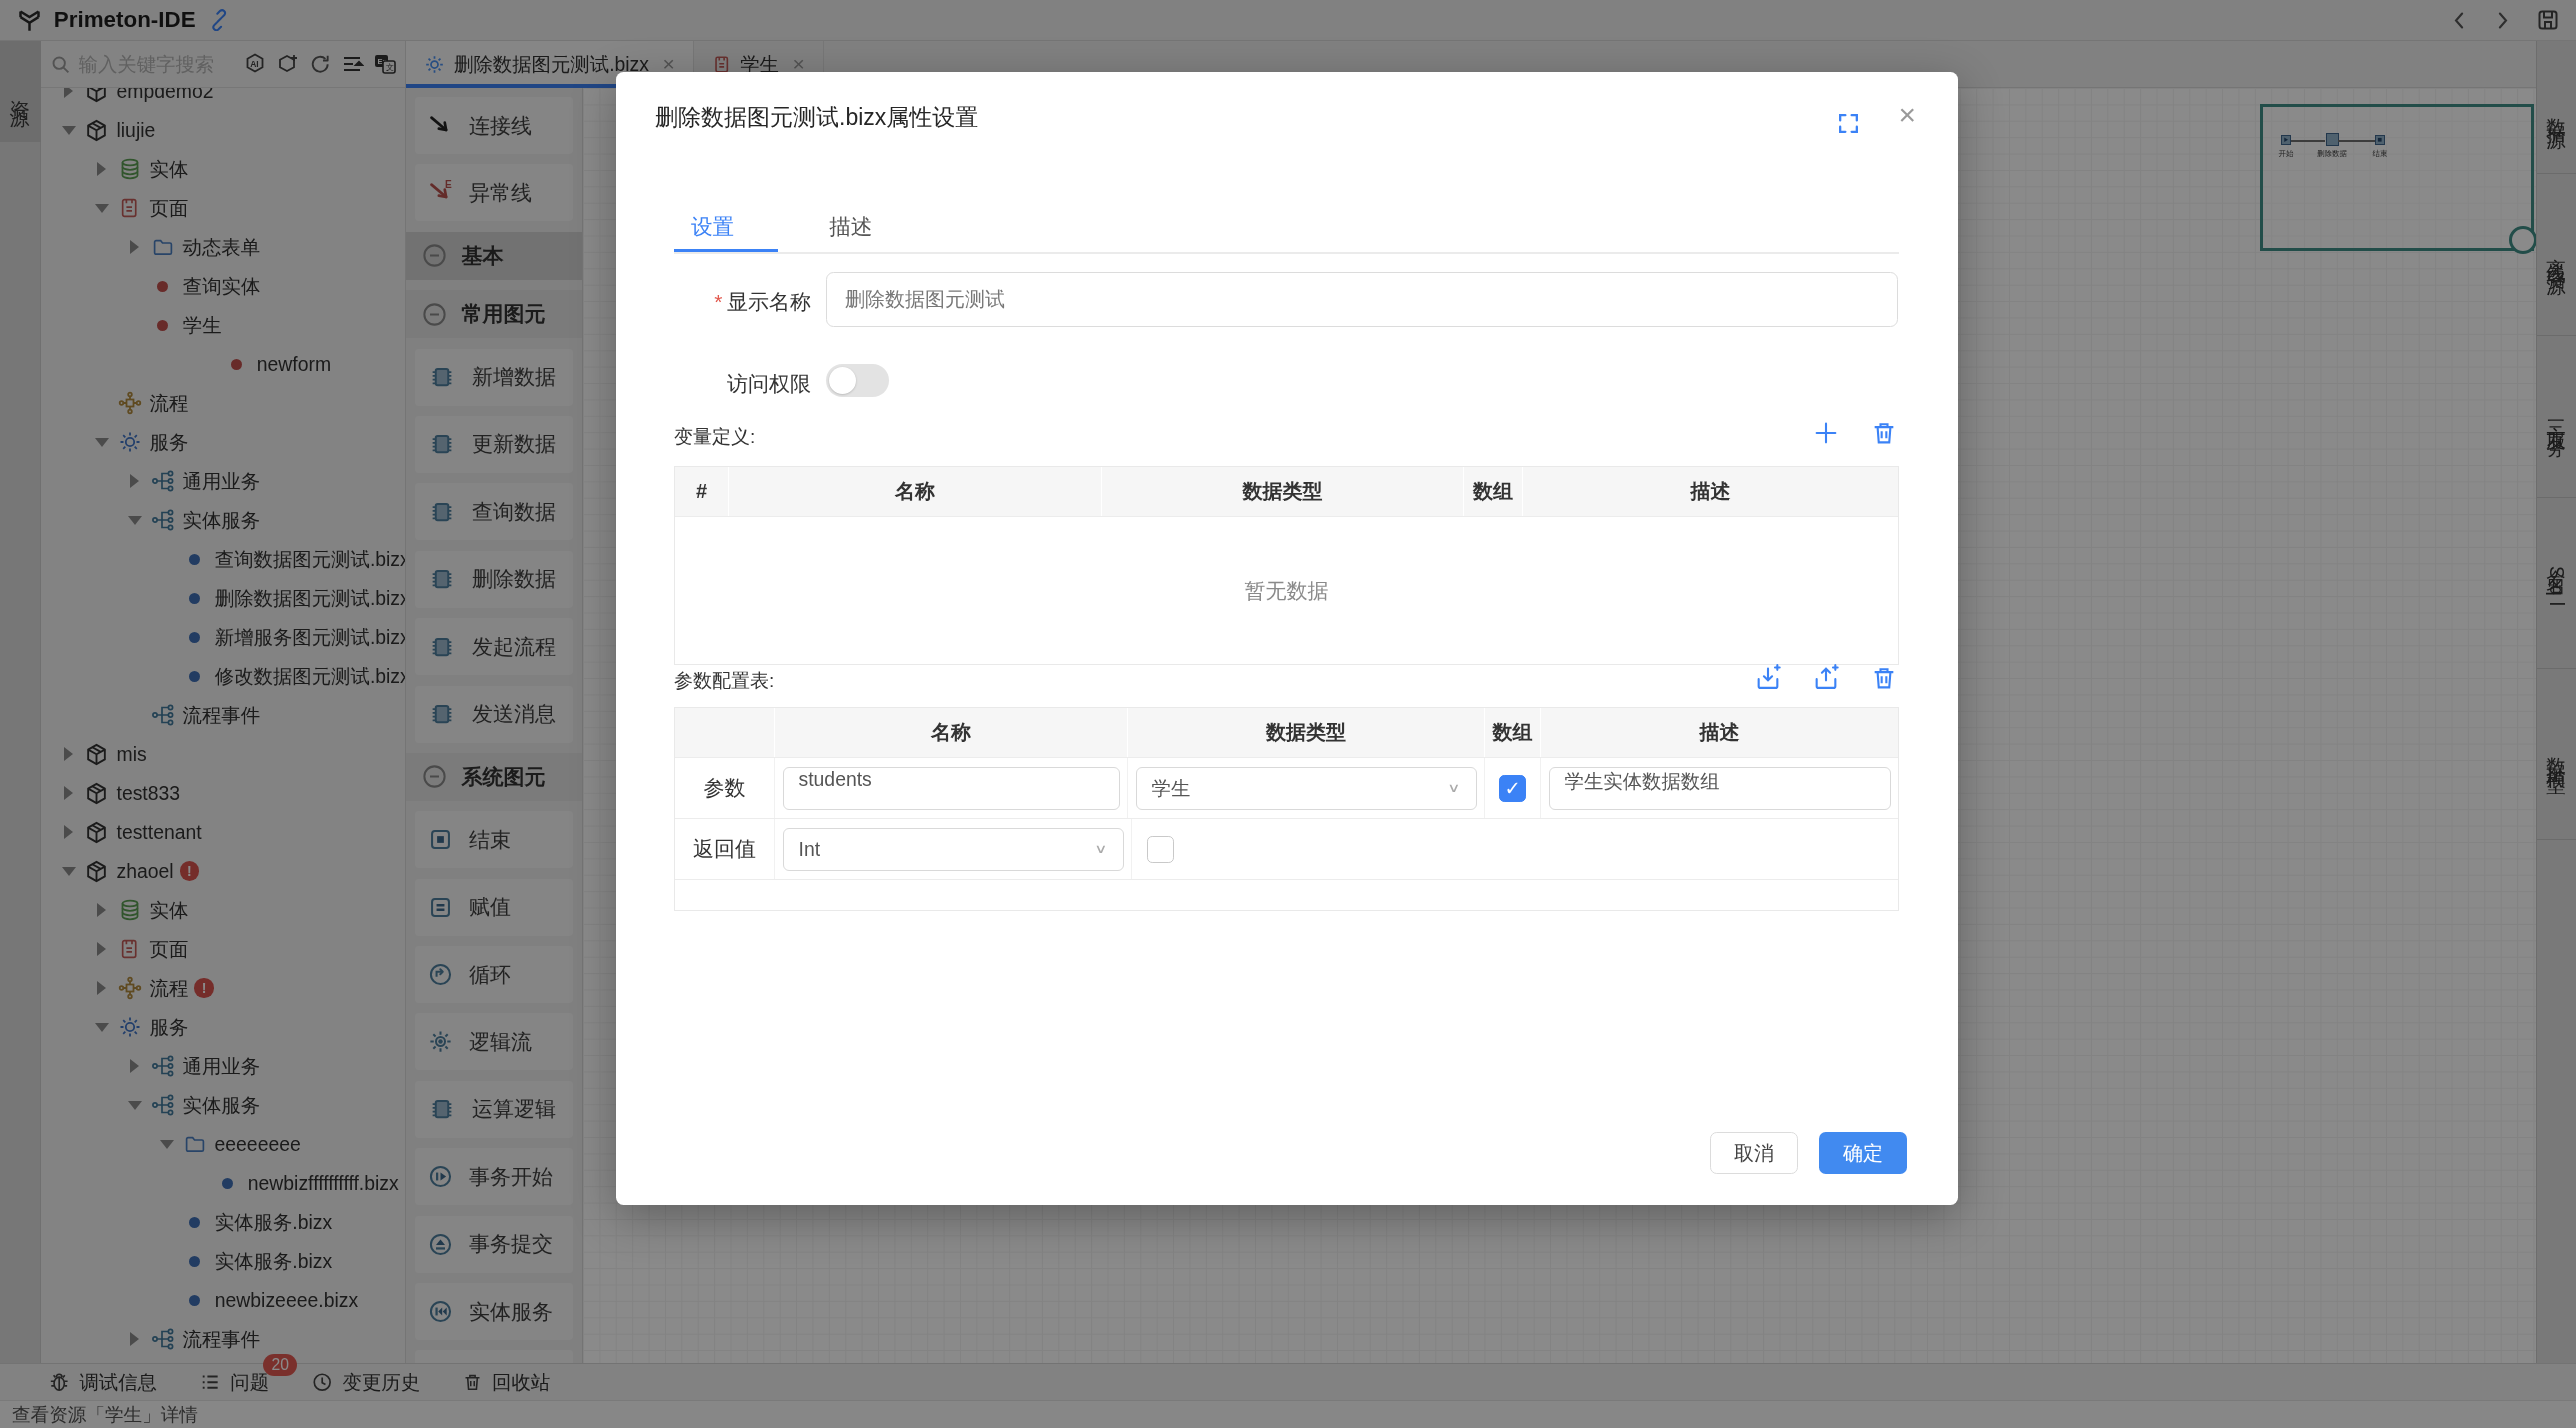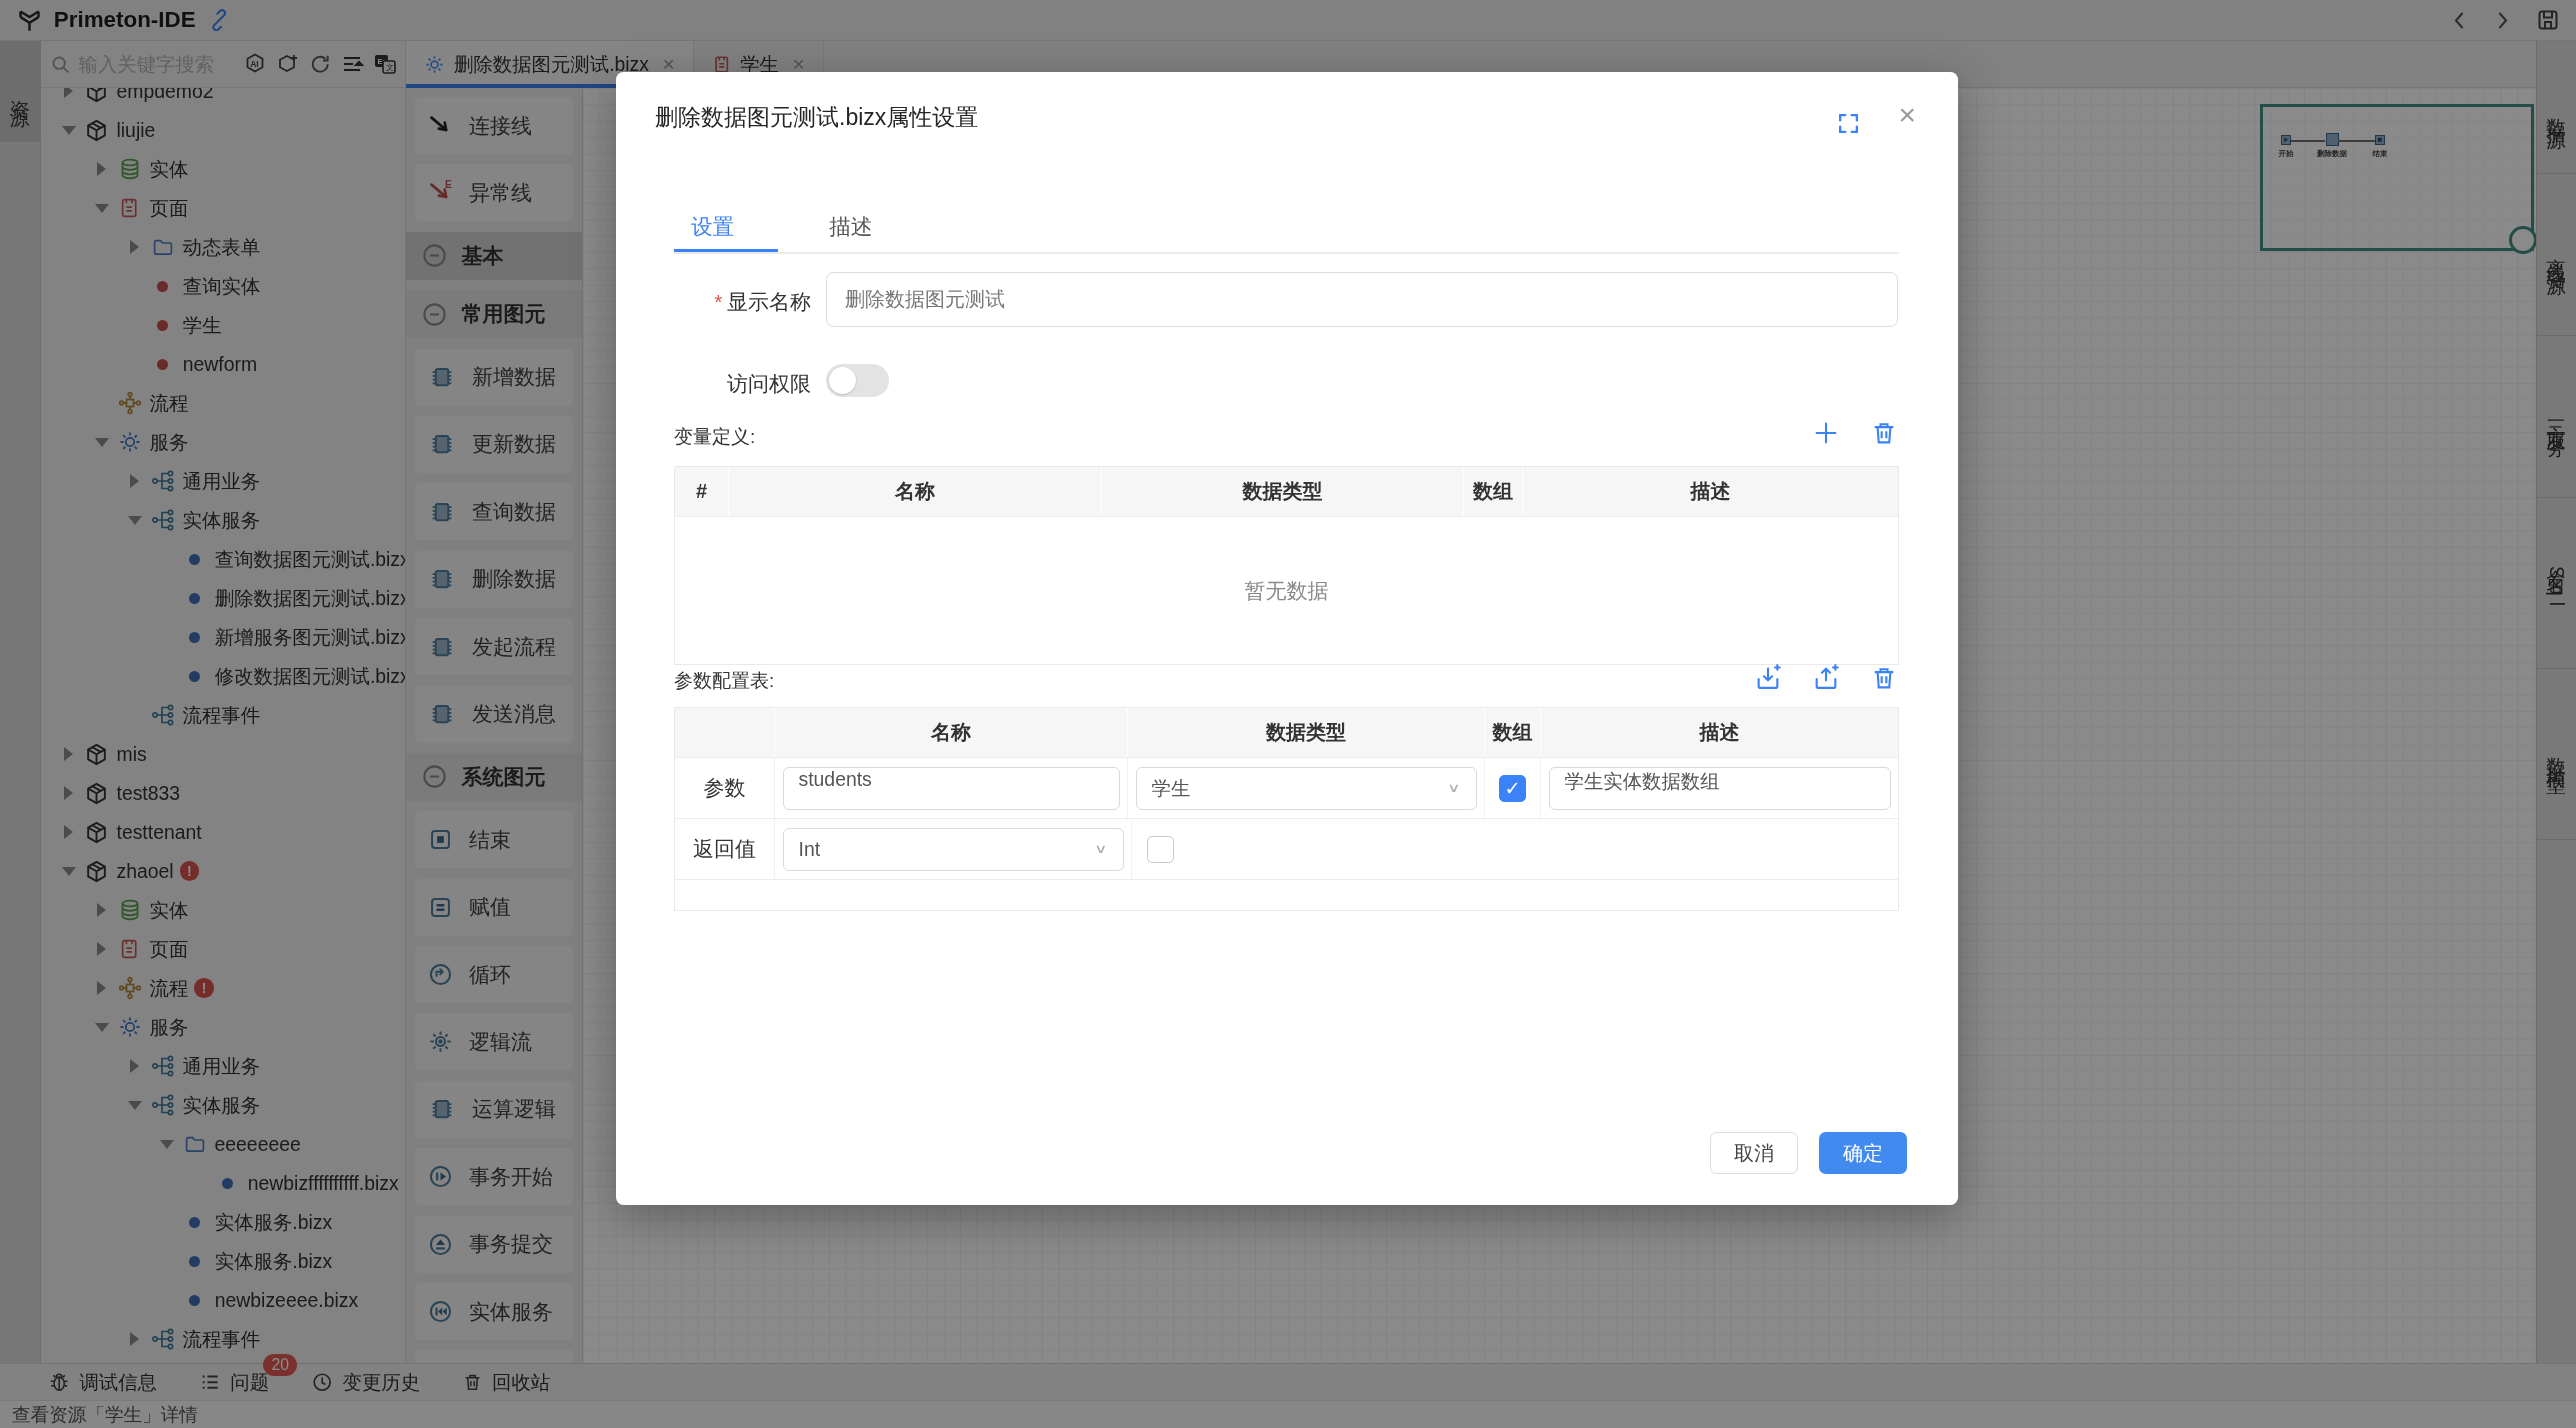--- a/index.html
+++ b/index.html
@@ -54,21 +54,21 @@
   .pcard{margin:0 9px 10.4px 9px;height:57px;background:#f6f6f6;border-radius:3.7px;display:flex;align-items:center;
          padding:0 12px;gap:15px;font-size:21px;color:#3f3f3f;}
   .phead{height:48px;margin-bottom:10.4px;background:#e4e4e4;display:flex;align-items:center;padding:0 15px;gap:13.4px;
          font-size:21px;font-weight:bold;color:#333;}
   .phead.selected{background:#d2d2d2;}
 
   
   #canvas{left:583px;top:88px;width:1953px;height:1275px;background:#fff;
           background-image:linear-gradient(#f2f2f2 0.7px,transparent 0.7px),linear-gradient(90deg,#f2f2f2 0.7px,transparent 0.7px);
           background-size:16.4px 16.4px;}
-  #flow-frame{position:absolute;left:1677px;top:16.4px;width:274px;height:147px;border:3.7px solid #3f8e87;background:rgba(255,255,255,.35);font-weight:bold;}
+  #flow-frame{position:absolute;left:1677px;top:16.4px;width:274px;height:147px;border:3.7px solid #3f8e87;background:rgba(255,255,255,.35);}
   #frame-handle{position:absolute;left:246px;top:119px;width:28px;height:28px;border:3.7px solid #3f8e87;border-radius:50%;background:#fff;}
   .fnode{position:absolute;background:#93b3cc;border:1.5px solid #3f678c;}
   .fline{position:absolute;height:1.5px;background:#6f6f6f;top:33px;}
   .flabel{position:absolute;top:42px;font-size:7.5px;color:#444;transform:translateX(-50%);white-space:nowrap;}
 
   
   #rightrail{left:2536px;top:41px;width:40px;height:1322px;background:#e0e0e0;border-left:0.7px solid #c9c9c9;padding-top:10.4px;}
   .rtab{writing-mode:vertical-rl;letter-spacing:6px;font-size:19.4px;color:#333;display:flex;align-items:center;justify-content:center;
         width:40px;border-bottom:0.7px solid #c6c6c6;padding:19.4px 0;}
 
@@ -277,21 +277,21 @@
         <div class="trow" style="padding-left: 81px;">
           <span class="caret"></span>
           <span class="tdot" style="background: rgb(192, 80, 77);"></span>
           <span class="tlabel">查询实体</span>
         </div>
         <div class="trow" style="padding-left: 81px;">
           <span class="caret"></span>
           <span class="tdot" style="background: rgb(192, 80, 77);"></span>
           <span class="tlabel">学生</span>
         </div>
-        <div class="trow" style="padding-left: 81px;">
+        <div class="trow" style="padding-left: 81px; justify-content: center;">
           <span class="caret"></span>
           <span class="tdot" style="background: rgb(192, 80, 77);"></span>
           <span class="tlabel">newform</span>
         </div>
         <div class="trow" style="padding-left: 48px;">
           <span class="caret"></span>
           <span class="ticon">
             <svg width="24" height="24" viewBox="0 0 24 24" fill="none" stroke="#b08a3e" stroke-width="1.8">
               <rect x="8.5" y="8.5" width="7" height="7"></rect>
               <circle cx="12" cy="3.5" r="1.8"></circle>

